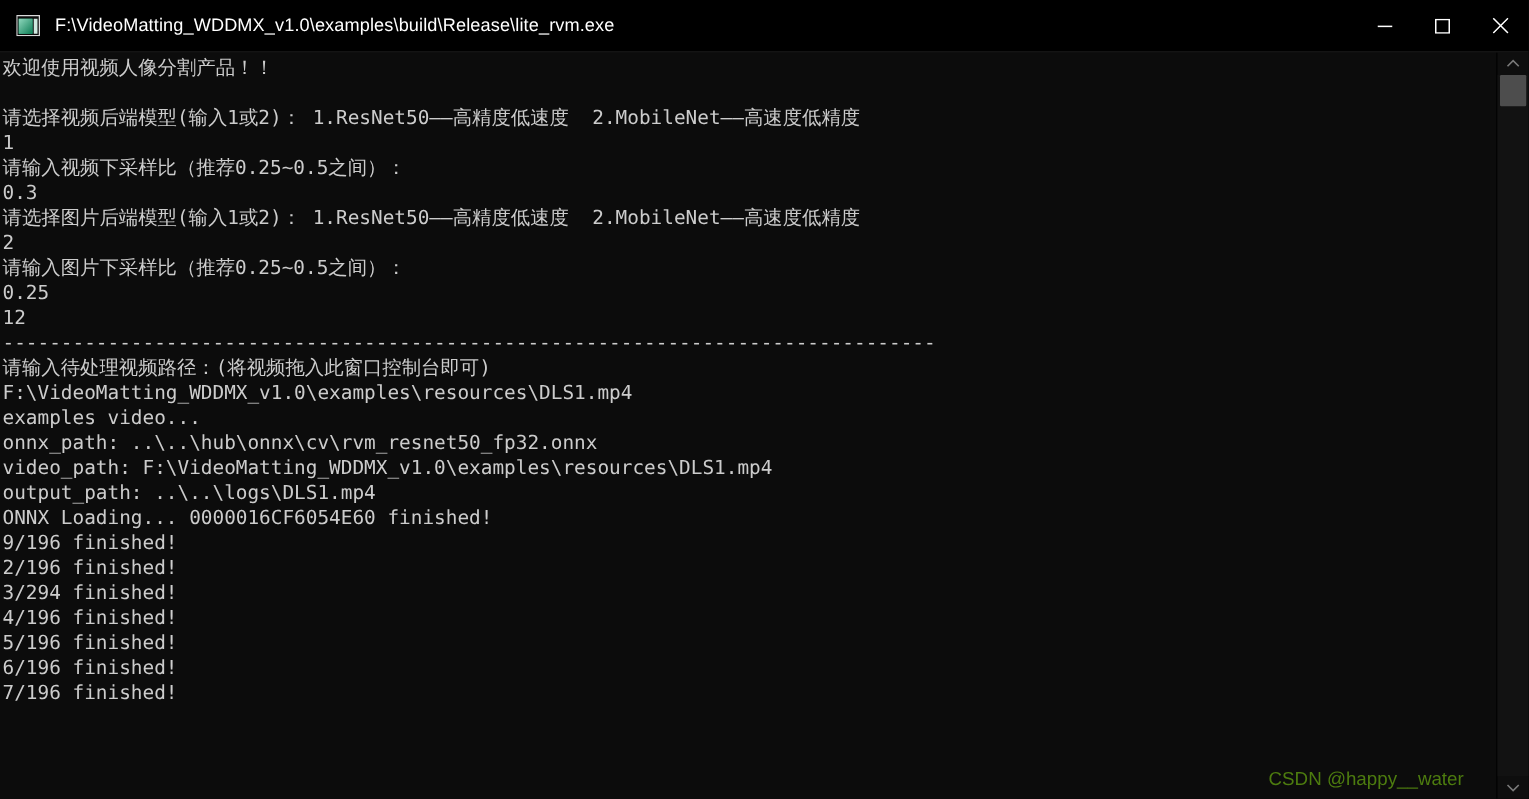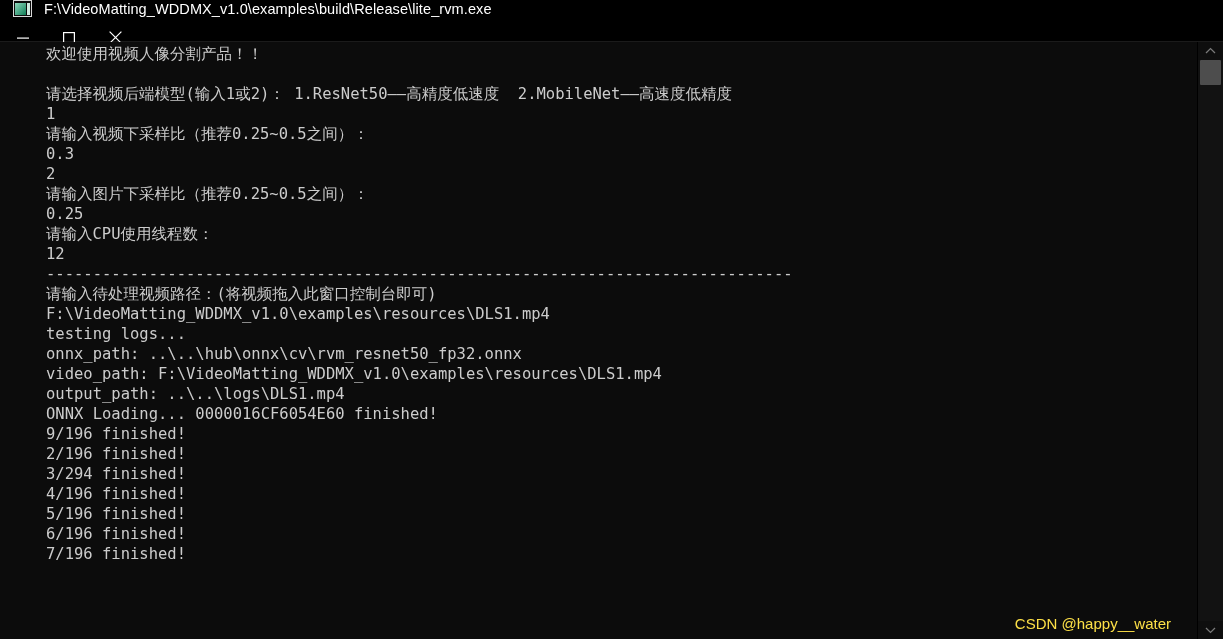--- a/index.html
+++ b/index.html
@@ -22,24 +22,23 @@
     display: flex;
     flex-direction: column;
   }
 
   
   .titlebar {
     height: 41px;
     min-height: 41px;
     background: #000000;
     display: flex;
-    align-items: flex-start;
+    align-items: center;
     position: relative;
     border-bottom: 1px solid #1b1b1b;
-    flex-direction: column;
   }
   .title-left {
     display: flex;
     align-items: center;
     padding-left: 13px;
     flex: 1;
     min-width: 0;
   }
   .app-icon {
     width: 19px;
@@ -69,21 +68,20 @@
     color: #ffffff;
   }
   .win-btn svg { display: block; }
 
   
   .console-wrap {
     flex: 1;
     display: flex;
     position: relative;
     overflow: hidden;
-    padding-left: 44px;
   }
   .console {
     flex: 1;
     background: #0c0c0c;
     padding: 0;
     position: relative;
     overflow: hidden;
   }
   .console-lines {
     position: absolute;
@@ -100,21 +98,21 @@
     white-space: pre;
     letter-spacing: 0px;
   }
   .line.blank { color: transparent; }
 
   
   .watermark {
     position: absolute;
     right: 26px;
     bottom: 7px;
-    color: #fde047;
+    color: #4d7c0f;
     font-size: 15px;
     font-family: "Liberation Sans", sans-serif;
     white-space: nowrap;
     pointer-events: none;
   }
 
   
   .scrollbar {
     width: 25px;
     min-width: 25px;
@@ -193,29 +191,29 @@
   <div class="console-wrap">
 
     <div class="console">
       <div class="console-lines">
         <div class="line">欢迎使用视频人像分割产品！！</div>
         <div class="line blank"></div>
         <div class="line">请选择视频后端模型(输入1或2)： 1.ResNet50——高精度低速度  2.MobileNet——高速度低精度</div>
         <div class="line">1</div>
         <div class="line">请输入视频下采样比（推荐0.25~0.5之间）：</div>
         <div class="line">0.3</div>
+        <div class="line">请选择图片后端模型(输入1或2)： 1.ResNet50——高精度低速度  2.MobileNet——高速度低精度</div>
         <div class="line">2</div>
         <div class="line">请输入图片下采样比（推荐0.25~0.5之间）：</div>
         <div class="line">0.25</div>
-        <div class="line">请输入CPU使用线程数：</div>
         <div class="line">12</div>
         <div class="line">--------------------------------------------------------------------------------</div>
         <div class="line">请输入待处理视频路径：(将视频拖入此窗口控制台即可)</div>
         <div class="line">F:\VideoMatting_WDDMX_v1.0\examples\resources\DLS1.mp4</div>
-        <div class="line">testing logs...</div>
+        <div class="line">examples video...</div>
         <div class="line">onnx_path: ..\..\hub\onnx\cv\rvm_resnet50_fp32.onnx</div>
         <div class="line">video_path: F:\VideoMatting_WDDMX_v1.0\examples\resources\DLS1.mp4</div>
         <div class="line">output_path: ..\..\logs\DLS1.mp4</div>
         <div class="line">ONNX Loading... 0000016CF6054E60 finished!</div>
         <div class="line">9/196 finished!</div>
         <div class="line">2/196 finished!</div>
         <div class="line">3/294 finished!</div>
         <div class="line">4/196 finished!</div>
         <div class="line">5/196 finished!</div>
         <div class="line">6/196 finished!</div>

